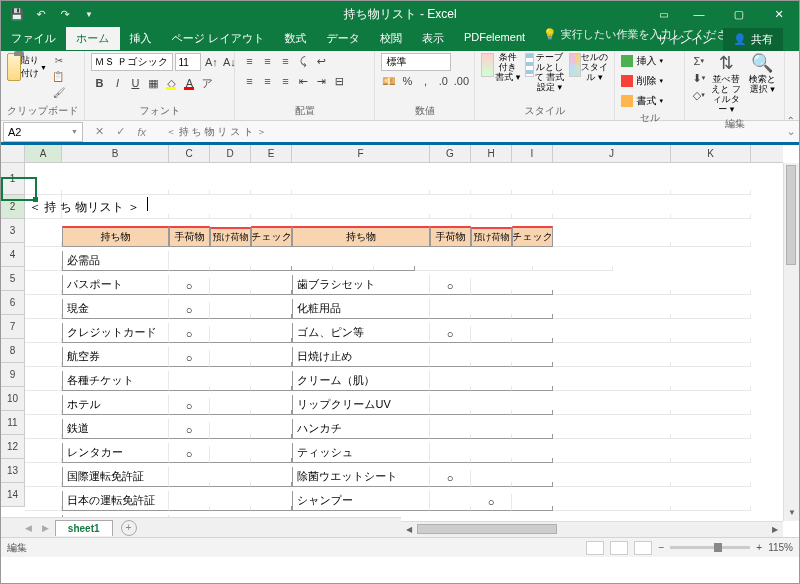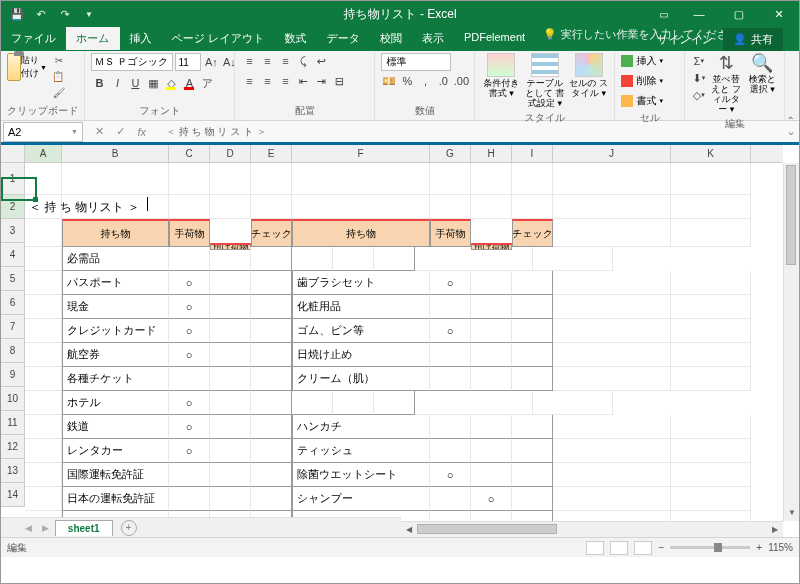--- a/index.html
+++ b/index.html
@@ -28,21 +28,21 @@
 .side-btns div{width:16px;height:14px;display:flex;align-items:center;justify-content:center;cursor:pointer;color:#555;}
 .font-group{width:150px;}
 .font-row{display:flex;gap:2px;margin-bottom:2px;align-items:center;}
 .font-name{border:1px solid #c0c0c0;background:#fff;font-size:10px;padding:1px 2px;width:82px;height:18px;}
 .font-size{border:1px solid #c0c0c0;background:#fff;font-size:10px;padding:1px 2px;width:26px;height:18px;text-align:left;}
 .sm-btn{width:16px;height:16px;border:1px solid transparent;display:flex;align-items:center;justify-content:center;cursor:pointer;font-size:11px;color:#444;}
 .align-group{width:140px;}
 .num-group{width:100px;}
 .num-format{border:1px solid #c0c0c0;background:#fff;font-size:10px;padding:1px 4px;width:70px;height:18px;}
 .styles-group{width:140px;}
-.style-btn{display:flex;flex-direction:column;align-items:center;width:44px;text-align:center;cursor:pointer;font-size:9px;line-height:1.1;}
+.style-btn{display:flex;width:44px;text-align:center;cursor:pointer;font-size:9px;line-height:1.1;}
 .style-icon{width:28px;height:24px;background:#fff;border:1px solid #ccc;margin-bottom:2px;position:relative;}
 .cells-group{width:70px;}
 .cells-row{display:flex;align-items:center;gap:3px;font-size:10px;padding:1px 0;cursor:pointer;}
 .cells-ico{width:12px;height:12px;display:inline-block;}
 .edit-group{width:100px;}
 .edit-row1{display:flex;flex-direction:column;gap:1px;font-size:11px;}
 .big-btn{display:flex;flex-direction:column;align-items:center;width:40px;cursor:pointer;font-size:9px;text-align:center;line-height:1.1;}
 .big-btn .icn{font-size:18px;height:22px;display:flex;align-items:center;color:#555;}
 .namebox-row{height:24px;display:flex;align-items:center;border-bottom:3px solid #0369a1;background:#f8f8f8;}
 .namebox{width:80px;height:20px;border:1px solid #c0c0c0;background:#fff;margin-left:2px;padding:1px 4px;display:flex;align-items:center;justify-content:space-between;}
@@ -53,21 +53,21 @@
 .grid-area{position:relative;height:392px;overflow:hidden;background:#fff;}
 .corner{position:absolute;left:0;top:0;width:24px;height:18px;background:#f0f0f0;border-right:1px solid #ccc;border-bottom:1px solid #ccc;z-index:3;}
 .col-headers{position:absolute;left:24px;top:0;right:16px;height:18px;display:flex;z-index:2;background:#f0f0f0;border-bottom:1px solid #ccc;}
 .col-h{border-right:1px solid #ccc;text-align:center;font-size:10px;color:#444;display:flex;align-items:center;justify-content:center;background:#f0f0f0;}
 .col-h.sel{background:#d8ead8;}
 .row-headers{position:absolute;left:0;top:18px;width:24px;bottom:16px;z-index:2;}
 .row-h{height:24px;border-bottom:1px solid #ccc;border-right:1px solid #ccc;background:#f0f0f0;display:flex;align-items:center;justify-content:center;font-size:10px;color:#444;}
 .row-h.sel{background:#d8ead8;}
 .row-h.r1{height:32px;}
 .cells{position:absolute;left:24px;top:18px;right:16px;bottom:16px;overflow:hidden;}
-.row{display:flex;height:24px;}
+.row{display:flex;height:24px;align-items:flex-end;}
 .row.r1{height:32px;}
 .cell{border-right:1px solid #e8e8e8;border-bottom:1px solid #e8e8e8;padding:2px 4px;font-size:11px;display:flex;align-items:center;overflow:hidden;white-space:nowrap;}
 .cell.hdr{background:#f8d5b0;border:1px solid #999;justify-content:center;font-size:10px;}
 .cell.hdr.sm{font-size:9px;margin-top:24px;}
 .cell.b-l{border-left:1px solid #999;}
 .cell.b-r{border-right:1px solid #999;}
 .cell.b-b{border-bottom:1px solid #999;}
 .cell.b-t{border-top:2px solid #ef4444;}
 .cell.circ{justify-content:center;}
 .title-cell{font-size:12px;display:flex;align-items:center;gap:6px;}
@@ -439,20 +439,21 @@
         <div class="cell cwI b-b b-r circ"></div>
         <div class="cell cwJ"></div>
         <div class="cell cwK"></div>
       </div>
       <div class="row">
         <div class="cell cwA"></div>
         <div class="cell cwB b-l b-b">ホテル</div>
         <div class="cell cwC b-b circ">○</div>
         <div class="cell cwD b-b circ"></div>
         <div class="cell cwE b-b b-r circ"></div>
+        <div class="cell cwF b-l b-b">リップクリームUV</div>
         <div class="cell cwG b-b circ"></div>
         <div class="cell cwH b-b circ"></div>
         <div class="cell cwI b-b b-r circ"></div>
         <div class="cell cwJ"></div>
         <div class="cell cwK"></div>
       </div>
       <div class="row">
         <div class="cell cwA"></div>
         <div class="cell cwB b-l b-b">鉄道</div>
         <div class="cell cwC b-b circ">○</div>

